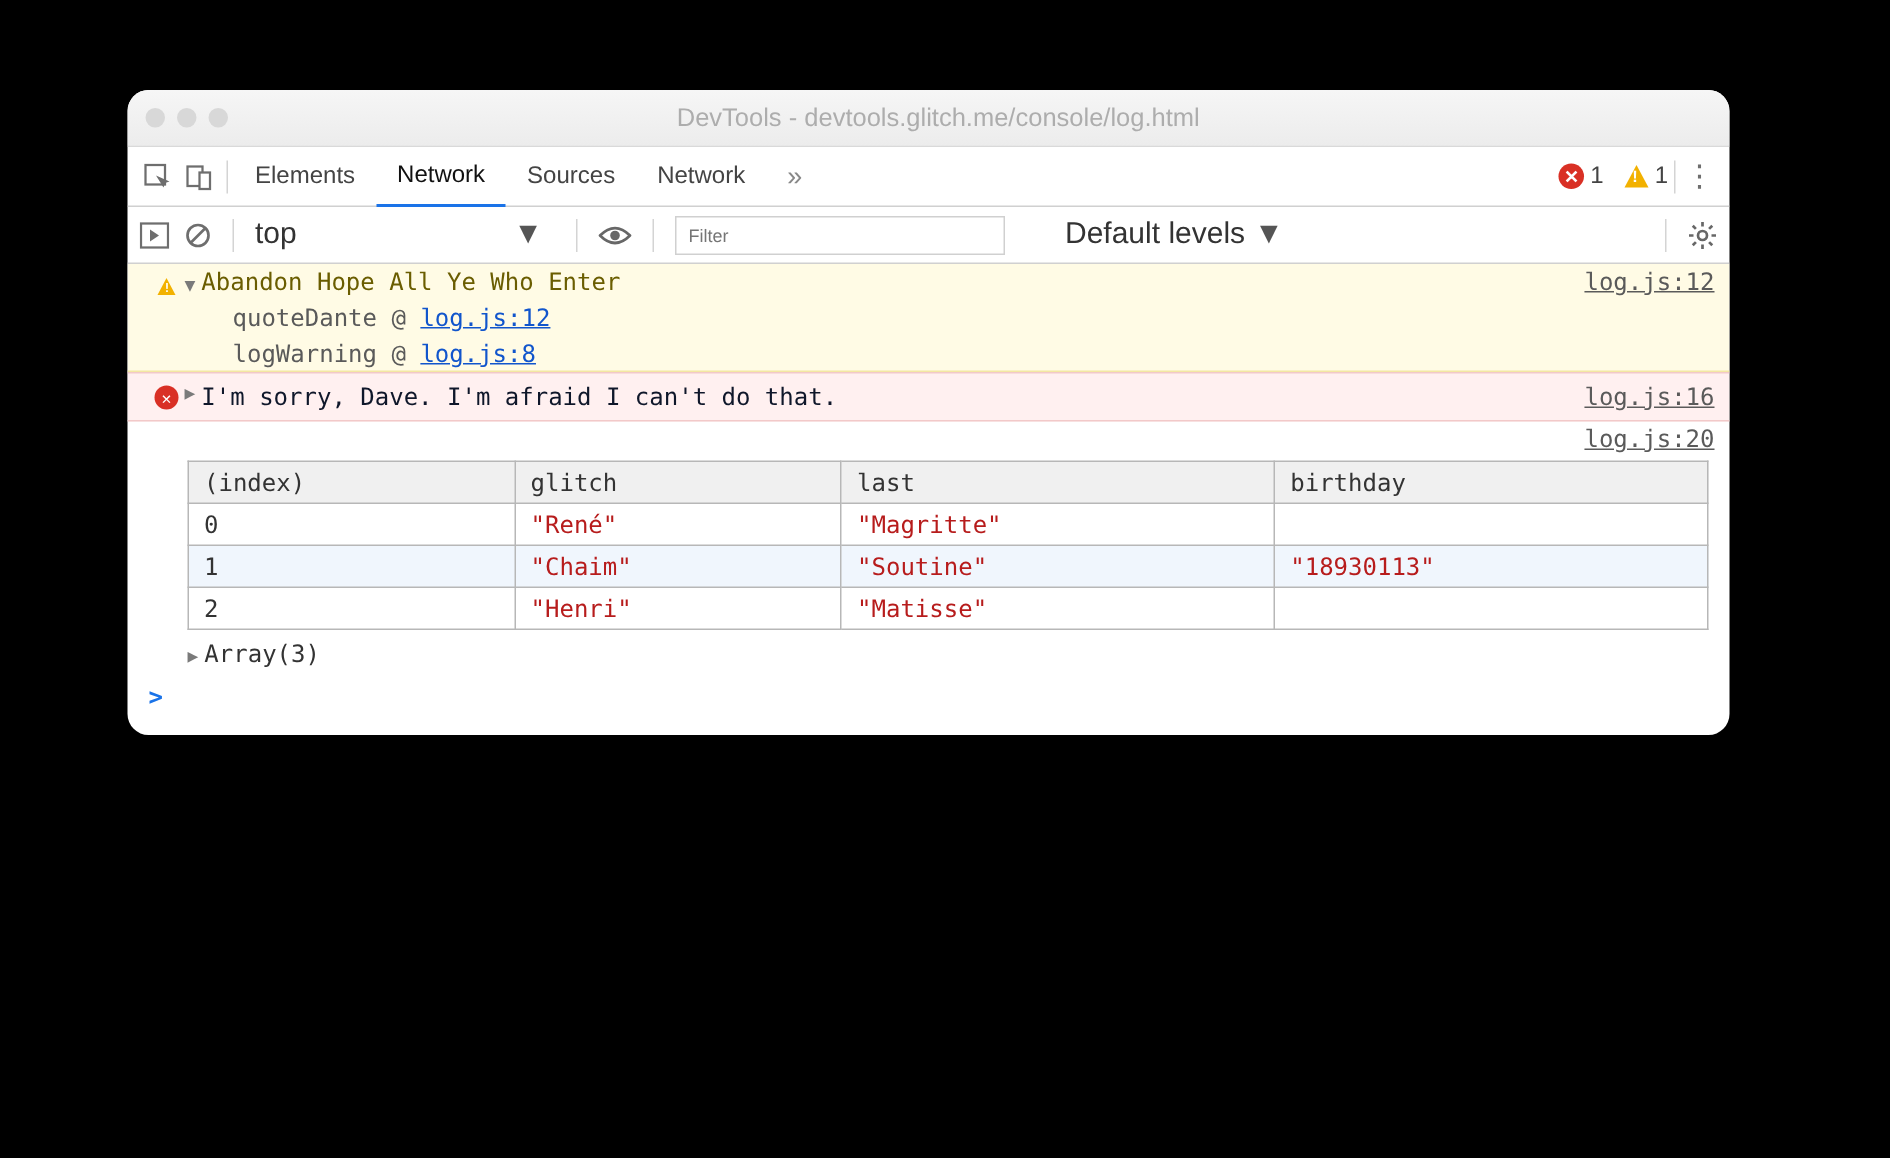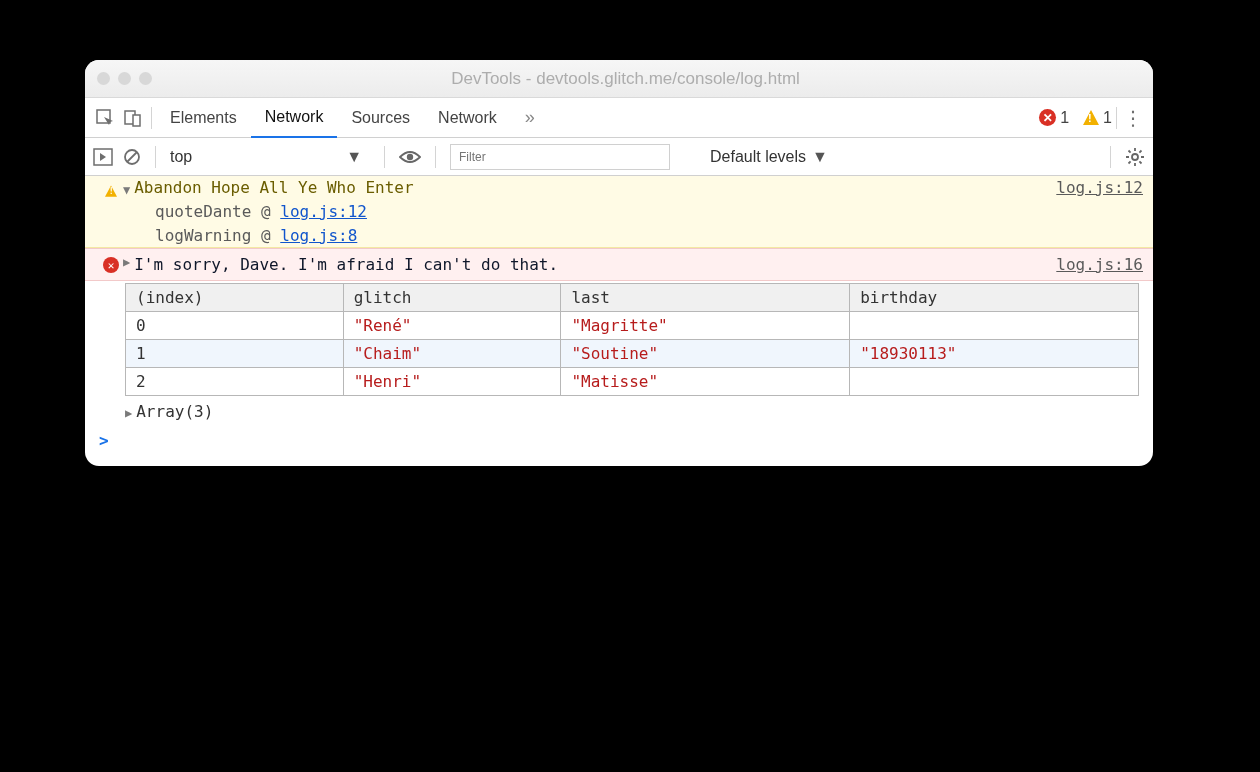--- a/index.html
+++ b/index.html
@@ -103,21 +103,21 @@
     height: 38px;
     display:flex;
     align-items:center;
     border-bottom:1px solid #d0d0d0;
     padding:0 8px;
     gap:10px;
     font-size:16px;
     color:#5a5a5a;
   }
   .filterbar select, .filterbar .select-like {
-    font-size:16px;color:#333;border:none;background:transparent;
+    font-size:20px;color:#333;border:none;background:transparent;
     display:flex;align-items:flex-start;gap:6px;
   }
   .filter-input {
     border:1px solid #d0d0d0;background:#fff;
     height:26px;width:220px;font-size:12px;padding:0 8px;
     color:#999;
   }
   .eye { font-size:18px; color:#676767; }
   .gear { font-size:18px; color:#676767; }
   
@@ -282,20 +282,23 @@
 
     <div class="row err-bg brdr-top-err brdr-bot-err" style="padding-top:6px;padding-bottom:6px;">
       <div class="icon-col">
           <span class="circle-x" style="width:16px;height:16px;font-size:11px;">✕</span>
         </div>
       <span class="disclose">▶</span>
       <span class="err-text">I'm sorry, Dave. I'm afraid I can't do that.</span>
       <span class="src mono-link">log.js:16</span>
     </div>
 
+    <div class="row" style="padding-top:2px;">
+      <span class="src mono-link" style="margin-left:auto;">log.js:20</span>
+    </div>
     <table class="ctable">
       <thead>
         <tr>
           <th>(index)</th>
           <th>glitch</th>
           <th>last</th>
           <th>birthday</th>
         </tr>
       </thead>
       <tbody>

